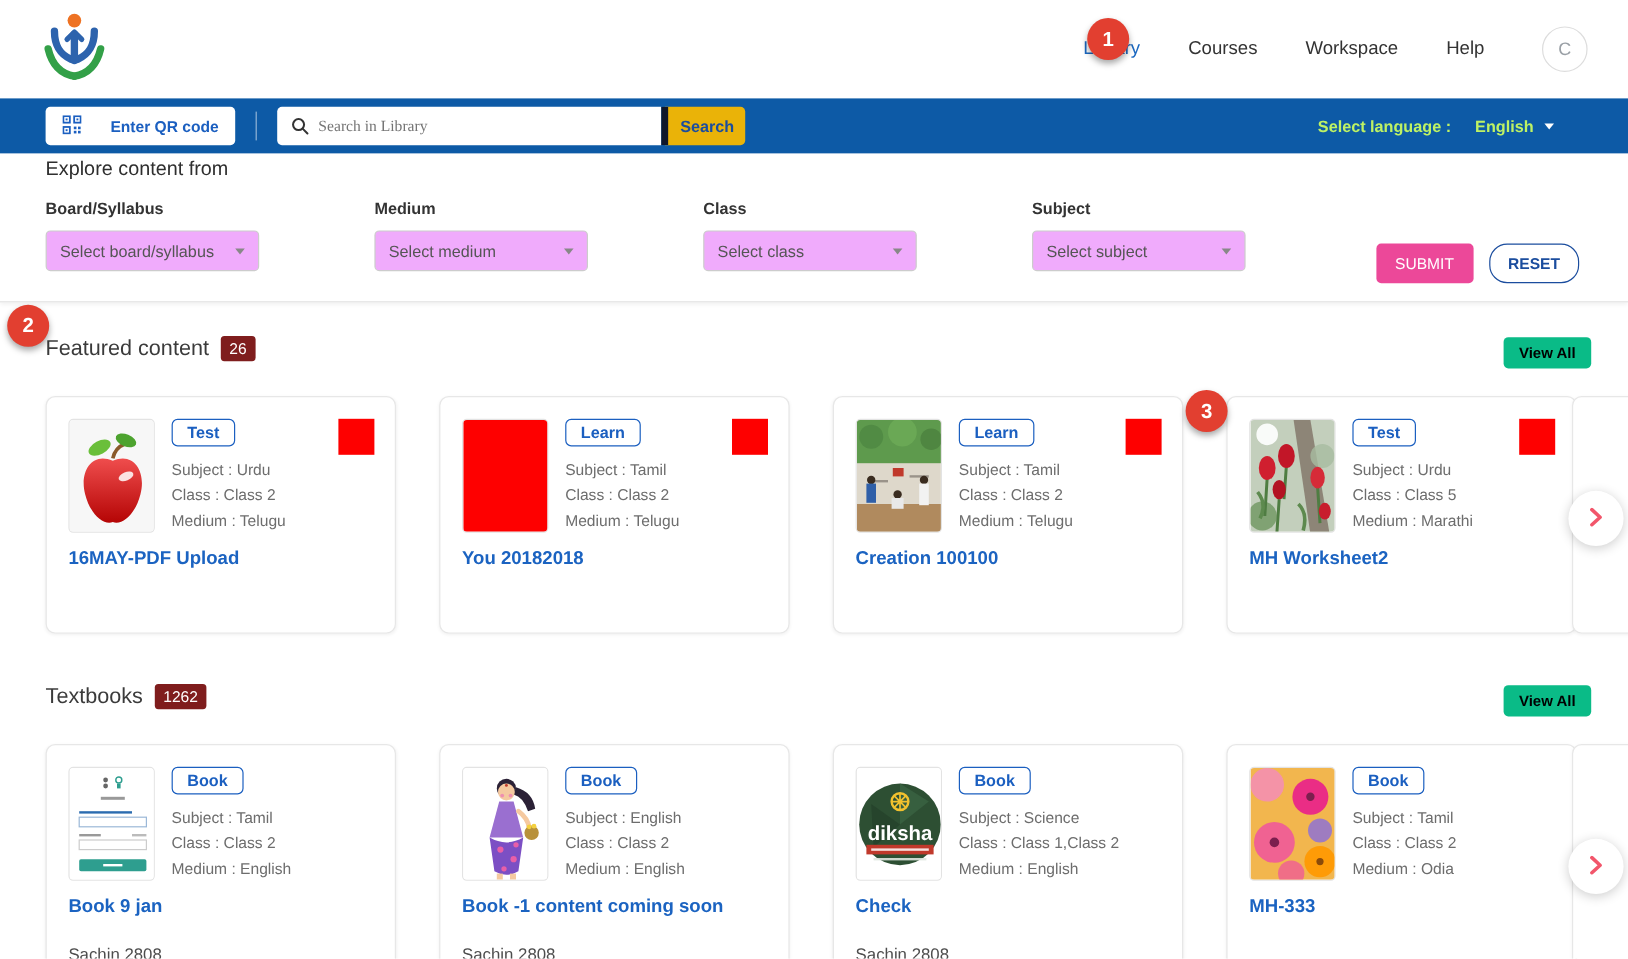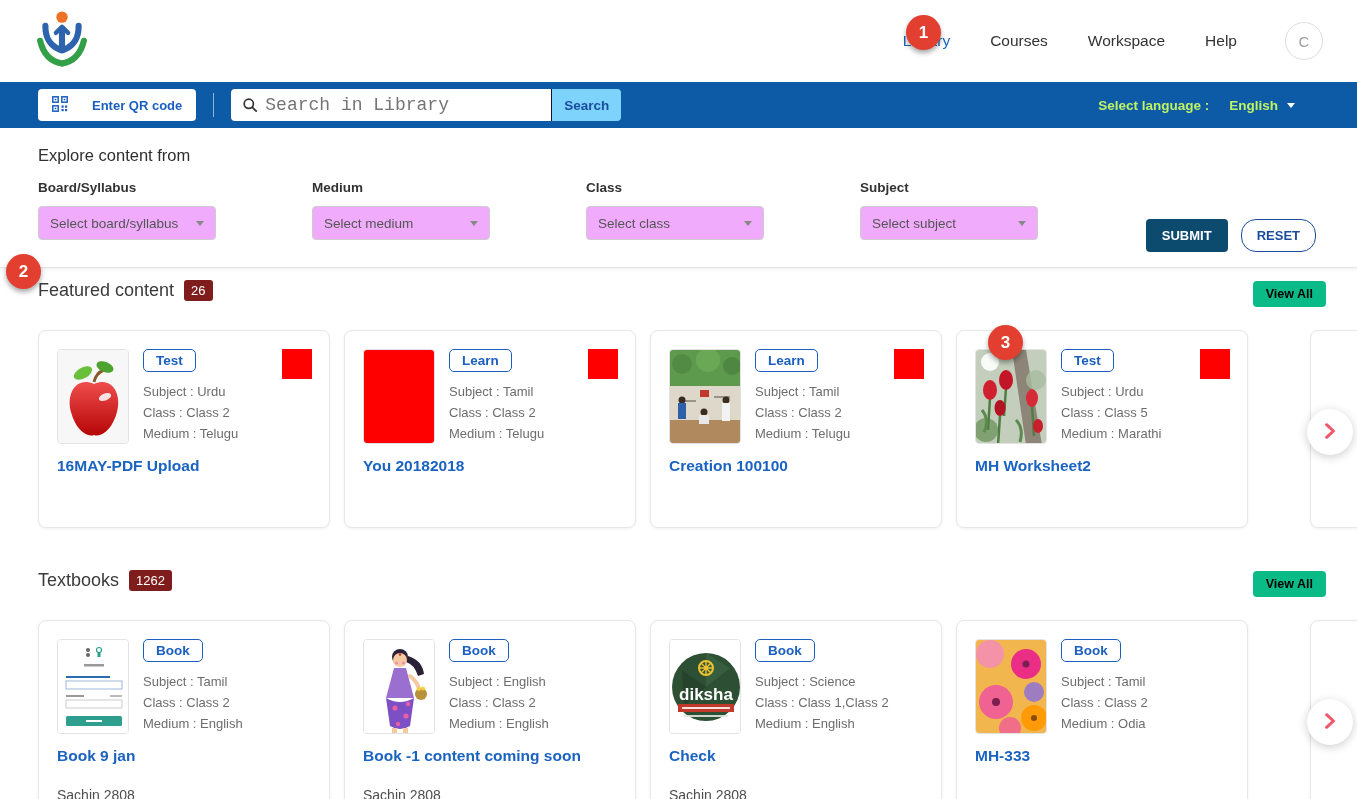--- a/index.html
+++ b/index.html
@@ -18,58 +18,58 @@
 
   
   .bluebar { position:absolute; top:82px; left:0; width:1357px; height:46px; background:#0d5aa6;
              display:flex; align-items:center; padding:0 38px; }
   .qr-btn { height:32px; background:#fff; border:none; border-radius:4px; display:flex; align-items:center;
             gap:24px; padding:0 14px; color:#1b5fc0; font-weight:700; font-size:13px; cursor:pointer; }
   .vdiv { width:1px; height:24px; background:rgba(255,255,255,.55); margin:0 17px; }
   .search-wrap { display:flex; height:32px; position:relative; }
   .search-icon { position:absolute; left:11px; top:8px; }
   .search-input { width:320px; border:none; border-radius:4px 0 0 4px; padding:0 10px 0 34px;
-                  font-size:18px; color:#333; outline:none; font-family:Liberation Mono, monospace; }
-  .search-btn { width:70px; background:#7dd3fc; color:#1b4d9e; font-weight:700; font-size:13.5px;
-                border:none; border-left:1px solid #0f172a; border-radius:0 4px 4px 0; cursor:pointer;
+                  font-size:13px; color:#333; outline:none; font-family:Liberation Serif, serif; }
+  .search-btn { width:70px; background:#eab308; color:#1b4d9e; font-weight:700; font-size:13.5px;
+                border:none; border-left:6px solid #0f172a; border-radius:0 4px 4px 0; cursor:pointer;
                 font-family:"Liberation Sans",sans-serif; }
   .lang { margin-left:auto; padding-right:24px; color:#bef264; font-size:13.5px; font-weight:600;
           display:flex; align-items:center; gap:20px; }
   .lang-select { display:flex; align-items:center; gap:9px; cursor:pointer; }
   .caret-w { width:0; height:0; border-left:4.5px solid transparent; border-right:4.5px solid transparent;
              border-top:5.5px solid #fff; }
 
   
-  .filters { position:absolute; top:128px; left:0; width:1357px; height:140px; background:#fff;
+  .filters { position:absolute; top:128px; left:0; width:1357px; height:124px; background:#fff;
              border-bottom:1px solid #e3e3e3; box-shadow:0 2px 3px rgba(0,0,0,.05);
-             padding:18px 38px 0; }
+             padding:4px 38px 0; }
   .filters-heading { font-size:16.5px; color:#2f2f2f; font-weight:500; margin-bottom:15px; }
   .filter-row { display:flex; }
   .filter-field { width:178px; margin-right:96px; }
   .filter-label { display:block; font-size:13.5px; color:#333; font-weight:600; margin-bottom:11px; }
   .select-box { height:34px; border:1px solid #ccc; border-radius:4px; display:flex; align-items:center;
                 justify-content:space-between; padding:0 11px; color:#555; font-size:13.5px; cursor:pointer;
                 background:#f0abfc; }
   .caret-g { width:0; height:0; border-left:4.5px solid transparent; border-right:4.5px solid transparent;
              border-top:5.5px solid #888; }
   .filter-actions { position:absolute; right:41px; bottom:15px; display:flex; gap:13px; }
-  .btn-submit { background:#0c4a6e; color:#fff; border:none; border-radius:4px; height:33px; padding:0 16px;
-                font-weight:700; font-size:13px; cursor:pointer; font-family:"Liberation Sans",sans-serif; }
+  .btn-submit { background:#ec4899; color:#fff; border:none; border-radius:4px; height:33px; padding:0 16px;
+                font-weight:400; font-size:13px; cursor:pointer; font-family:"Liberation Sans",sans-serif; }
   .btn-reset { background:#fff; color:#1b4d9e; border:1px solid #1b4d9e; border-radius:15px; height:33px;
                padding:0 15px; font-weight:700; font-size:13px; cursor:pointer; font-family:"Liberation Sans",sans-serif; }
 
   
   .section-header { position:absolute; left:38px; display:flex; align-items:center; gap:10px; }
   .section-title { font-size:18px; color:#3b3b3b; font-weight:500; }
   .count-badge { background:#7f1d1d; color:#fff; font-size:13px; padding:3px 7px; border-radius:3px; }
   .view-all { position:absolute; right:31px; background:#0abb87; color:#000000; font-size:12.5px; font-weight:700;
               padding:6px 13px; border-radius:4px; border:none; cursor:pointer; font-family:"Liberation Sans",sans-serif; }
   .hdr1 { top:280px; } .va1 { top:281px; }
   .hdr2 { top:570px; } .va2 { top:571px; }
-  .cards-row { position:absolute; left:38px; display:flex; gap:14px; }
+  .cards-row { position:absolute; left:38px; display:flex; gap:36px; }
   .row1 { top:330px; } .row2 { top:620px; }
 
   .card { width:292px; background:#fff; border:1px solid #e7e7e7; border-radius:8px;
           box-shadow:0 1px 3px rgba(0,0,0,.06); position:relative; padding:18px; cursor:pointer; }
   .card-f { height:198px; } .card-t { height:235px; }
   .card-top { display:flex; }
   .thumb { width:72px; height:95px; border:1px solid #e3e3e3; border-radius:4px; overflow:hidden; flex-shrink:0; }
   .thumb svg { display:block; }
   .card-info { margin-left:14px; }
   .type-badge { display:inline-block; border:1px solid #1b5fc0; color:#1b5fc0; border-radius:5px;

